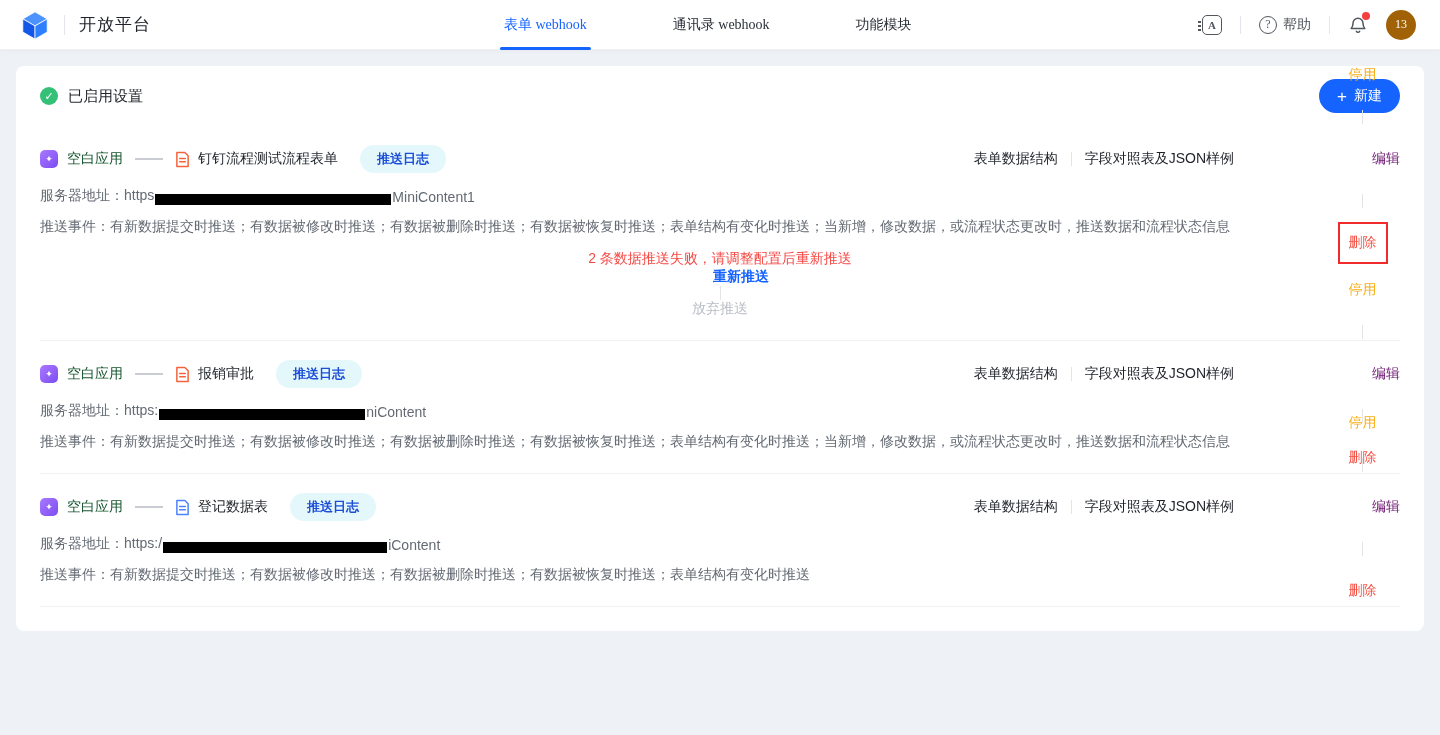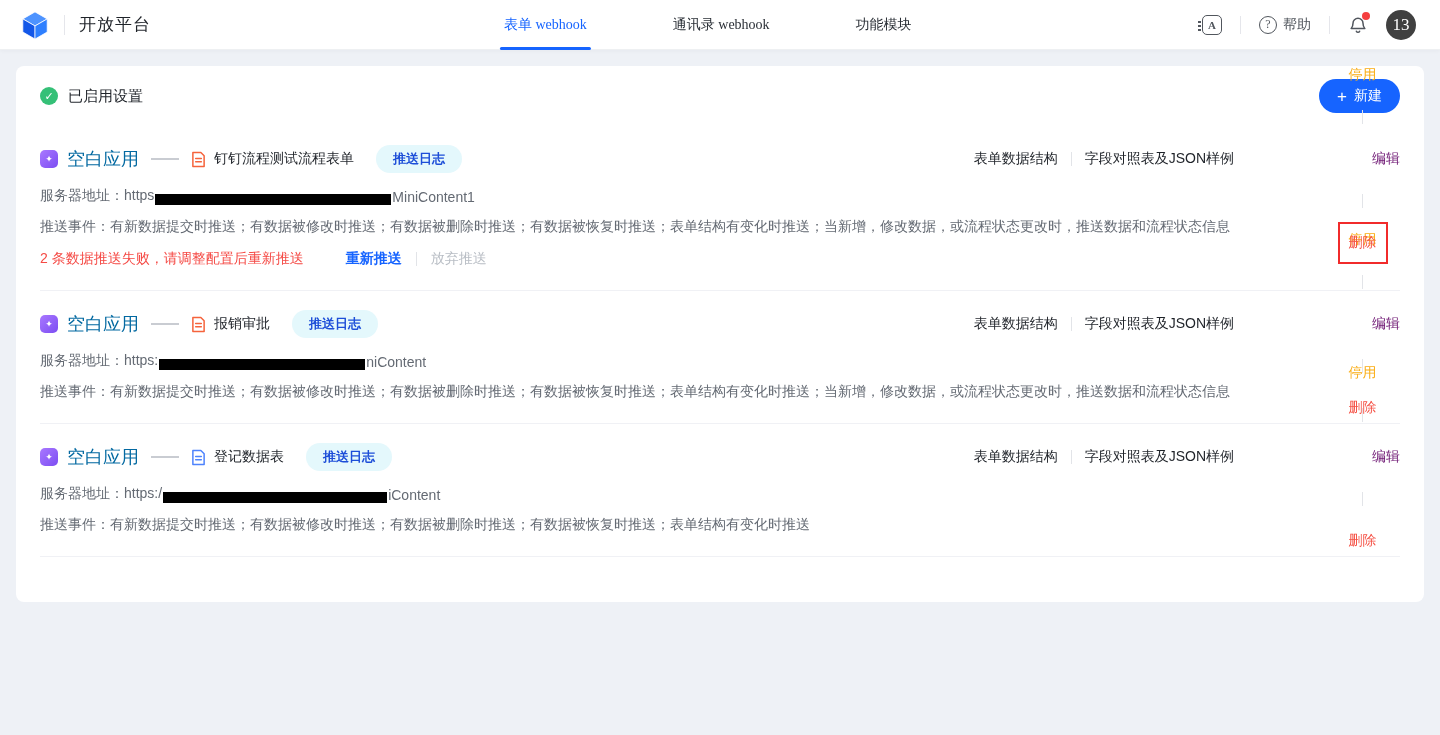--- a/index.html
+++ b/index.html
@@ -43,22 +43,22 @@
   .qmark {
     width:18px; height:18px; border:1.5px solid #51565d; border-radius:50%;
     display:flex; align-items:center; justify-content:center; font-size:12px;
   }
   .bell-wrap { position:relative; display:flex; cursor:pointer; }
   .bell-dot {
     position:absolute; right:-2px; top:-3px; width:8px; height:8px;
     background:#f53f3f; border-radius:50%;
   }
   .avatar {
-    width:30px; height:30px; border-radius:50%; background:#404040; color:#fff;
-    display:flex; align-items:center; justify-content:center; font-size:17px; cursor:pointer;
+    width:30px; height:30px; border-radius:50%; background:#a16207; color:#fff;
+    display:flex; align-items:center; justify-content:center; font-size:12px; cursor:pointer;
   }
   
   .card {
     margin:16px; background:#fff; border-radius:8px; min-height:536px;
     padding:0 24px 24px;
   }
   .card-head { height:60px; display:flex; align-items:center; }
   .check-icon {
     width:18px; height:18px; border-radius:50%; background:#35c077; color:#fff;
     display:flex; align-items:center; justify-content:center;
@@ -73,21 +73,21 @@
   .new-btn .plus { font-size:17px; font-weight:300; line-height:1; }
   
   .item { padding:18px 0 22px; border-bottom:1px solid #f0f1f5; }
   .item-title-row { display:flex; align-items:center; height:30px; }
   .app-icon {
     width:18px; height:18px; border-radius:5px;
     background:linear-gradient(135deg,#a978ff,#7c4df2);
     color:#fff; font-size:9px; display:flex; align-items:center; justify-content:center;
     margin-right:9px; flex:0 0 auto;
   }
-  .app-name { font-size:18px; color:#0369a1; }
+  .app-name { font-size:14px; color:#14532d; }
   .dash { width:28px; height:2px; background:#c9ccd2; margin:0 12px; flex:0 0 auto; }
   .doc-icon { display:flex; margin-right:8px; flex:0 0 auto; }
   .doc-orange { color:#f5633c; }
   .doc-blue { color:#4e83fd; }
   .form-name { font-size:14px; color:#1f2329; }
   .push-log-badge {
     margin-left:22px; height:28px; padding:0 17px; border-radius:14px;
     background:#e4f8fc; color:#1d4ed8; font-size:13px; font-weight:bold;
     display:flex; align-items:center; cursor:pointer;
   }
@@ -97,21 +97,21 @@
   .ops { display:flex; align-items:center; gap:26px; margin-left:78px;flex-direction:column; }
   .link-warn   { color:#faad14; cursor:pointer; }
   .link-blue   { color:#701a75; cursor:pointer;margin-left:47px; }
   .link-danger { color:#f55145; cursor:pointer; }
   .delete-highlight {
     display:inline-block; border:2px solid #f12b2b; padding:10px 9px;
     margin:-12px -11px; position:relative; z-index:2; background:transparent;
   }
   .detail-line { margin-top:13px; font-size:14px; color:#646a73; display:flex; align-items:flex-end; }
   .redact { display:inline-block; height:11px; background:#000; margin:0 1px; vertical-align:middle; }
-  .error-line { margin-top:14px; display:flex; align-items:center; font-size:14px; }
+  .error-line { margin-top:14px; display:flex; align-items:center; font-size:14px;flex-direction:column; }
   .error-text { color:#f54a45; }
   .retry-link { color:#1664ff; font-weight:bold; margin-left:42px; cursor:pointer; }
   .error-line .v-divider { margin:0 14px; }
   .abandon-link { color:#b9bec5; cursor:pointer; }
 </style>
 </head>
 <body>
 
 <header class="topbar">
   <div class="brand">

